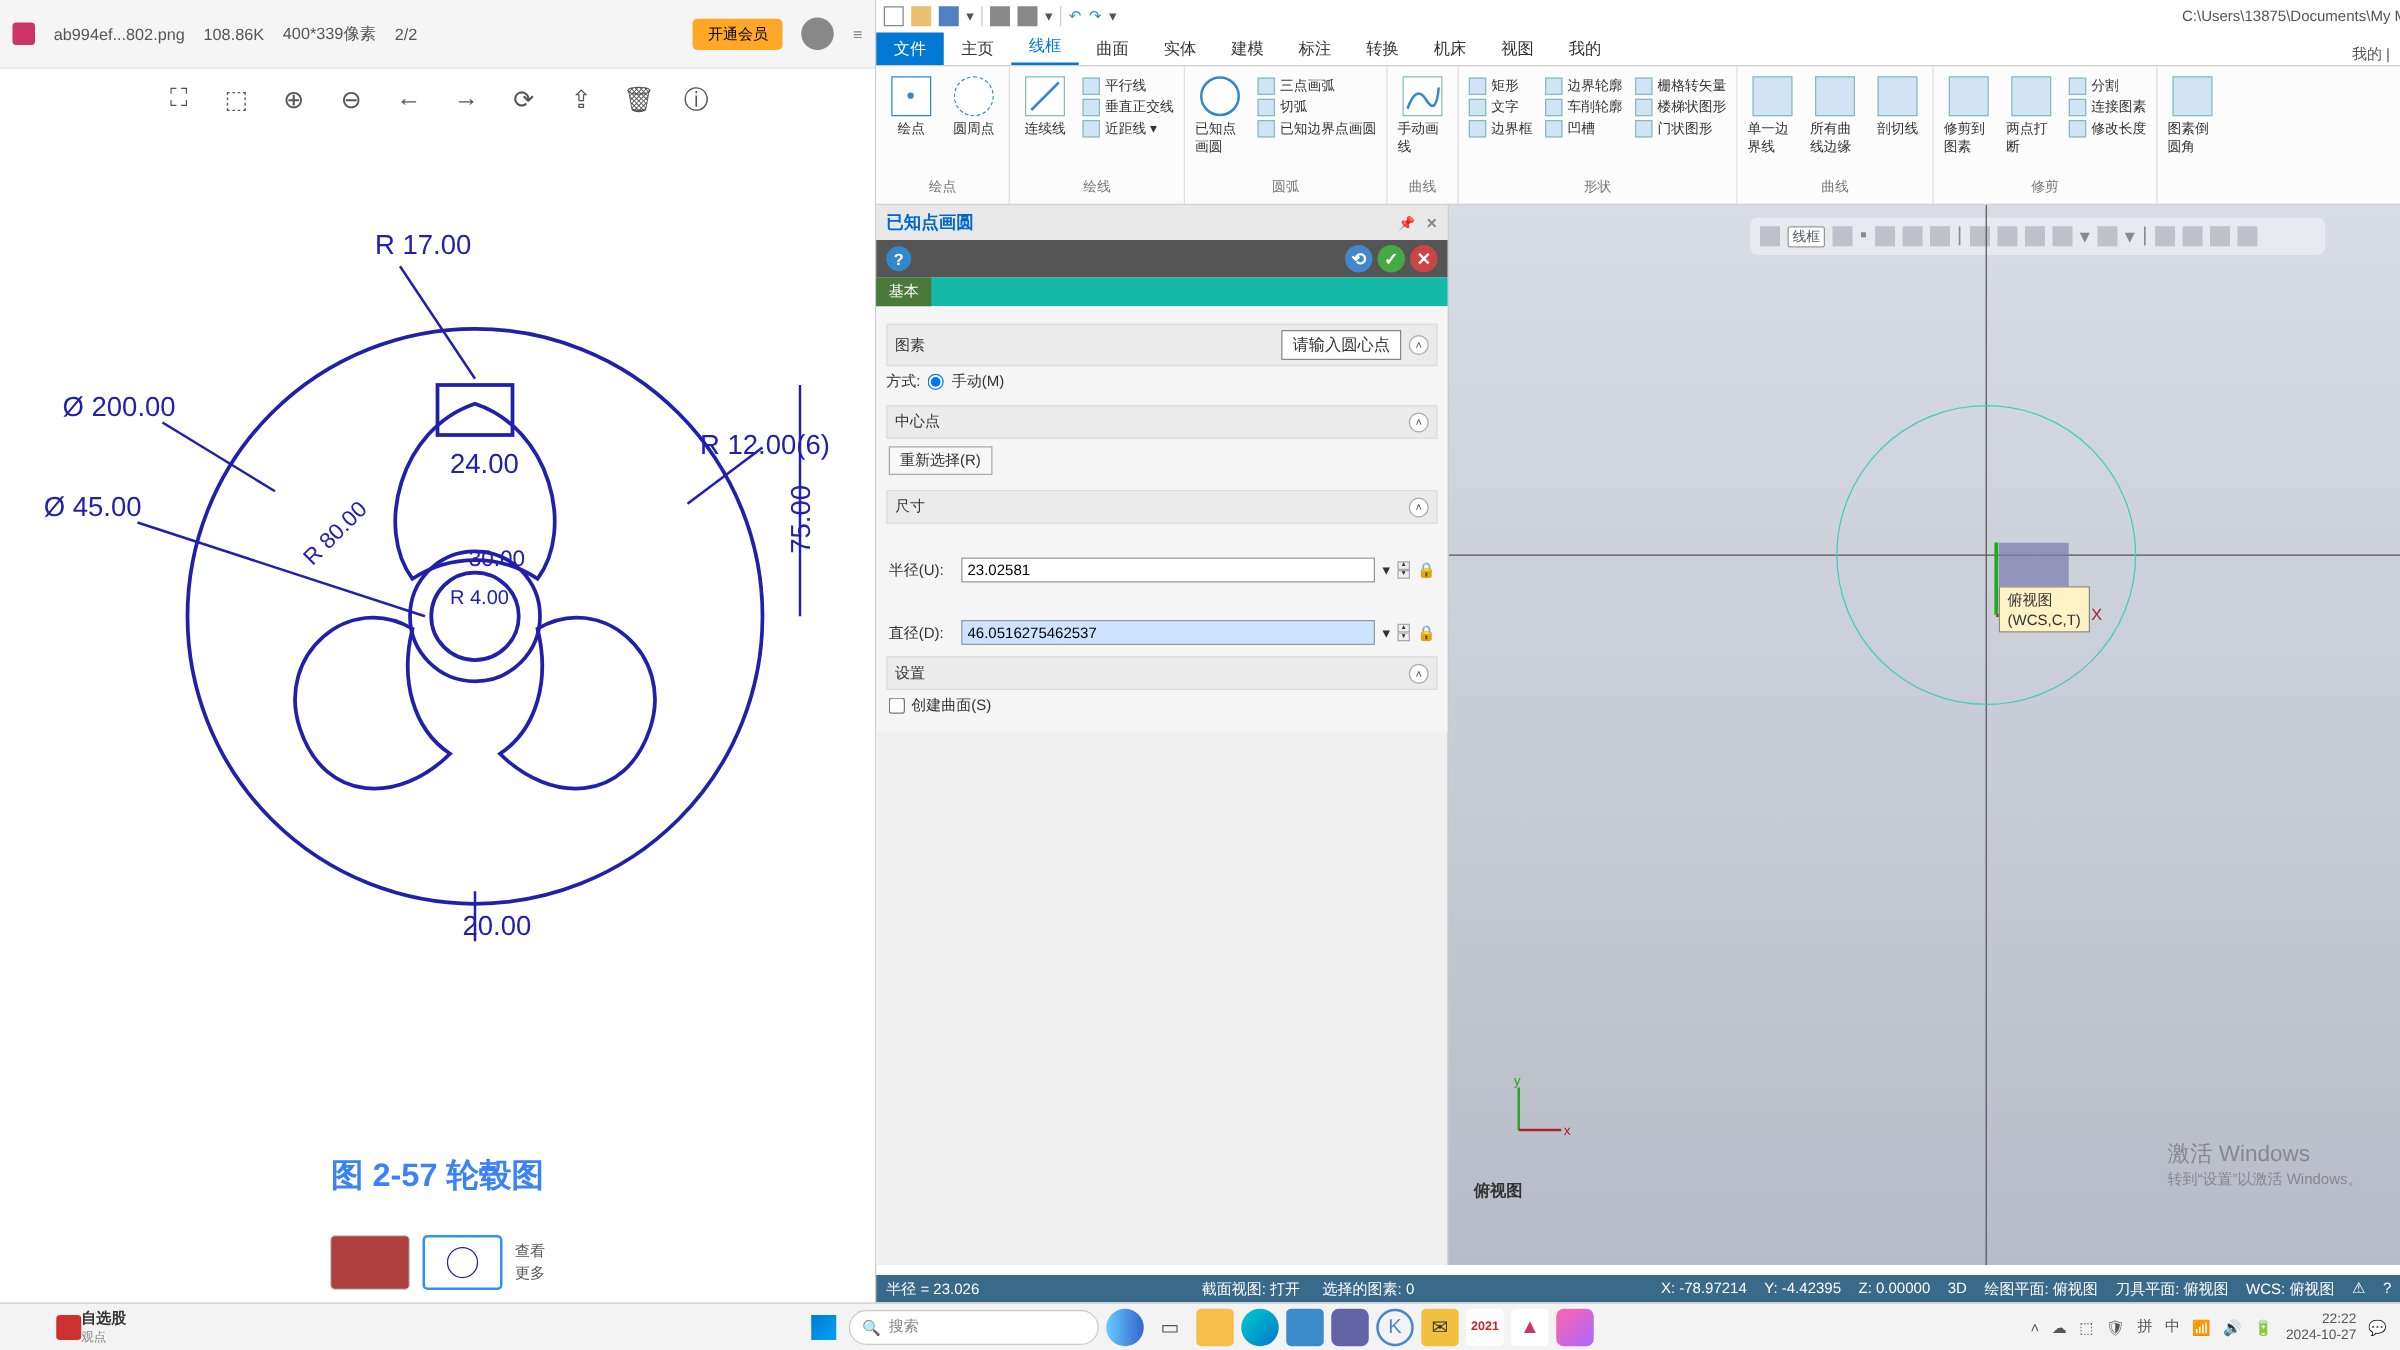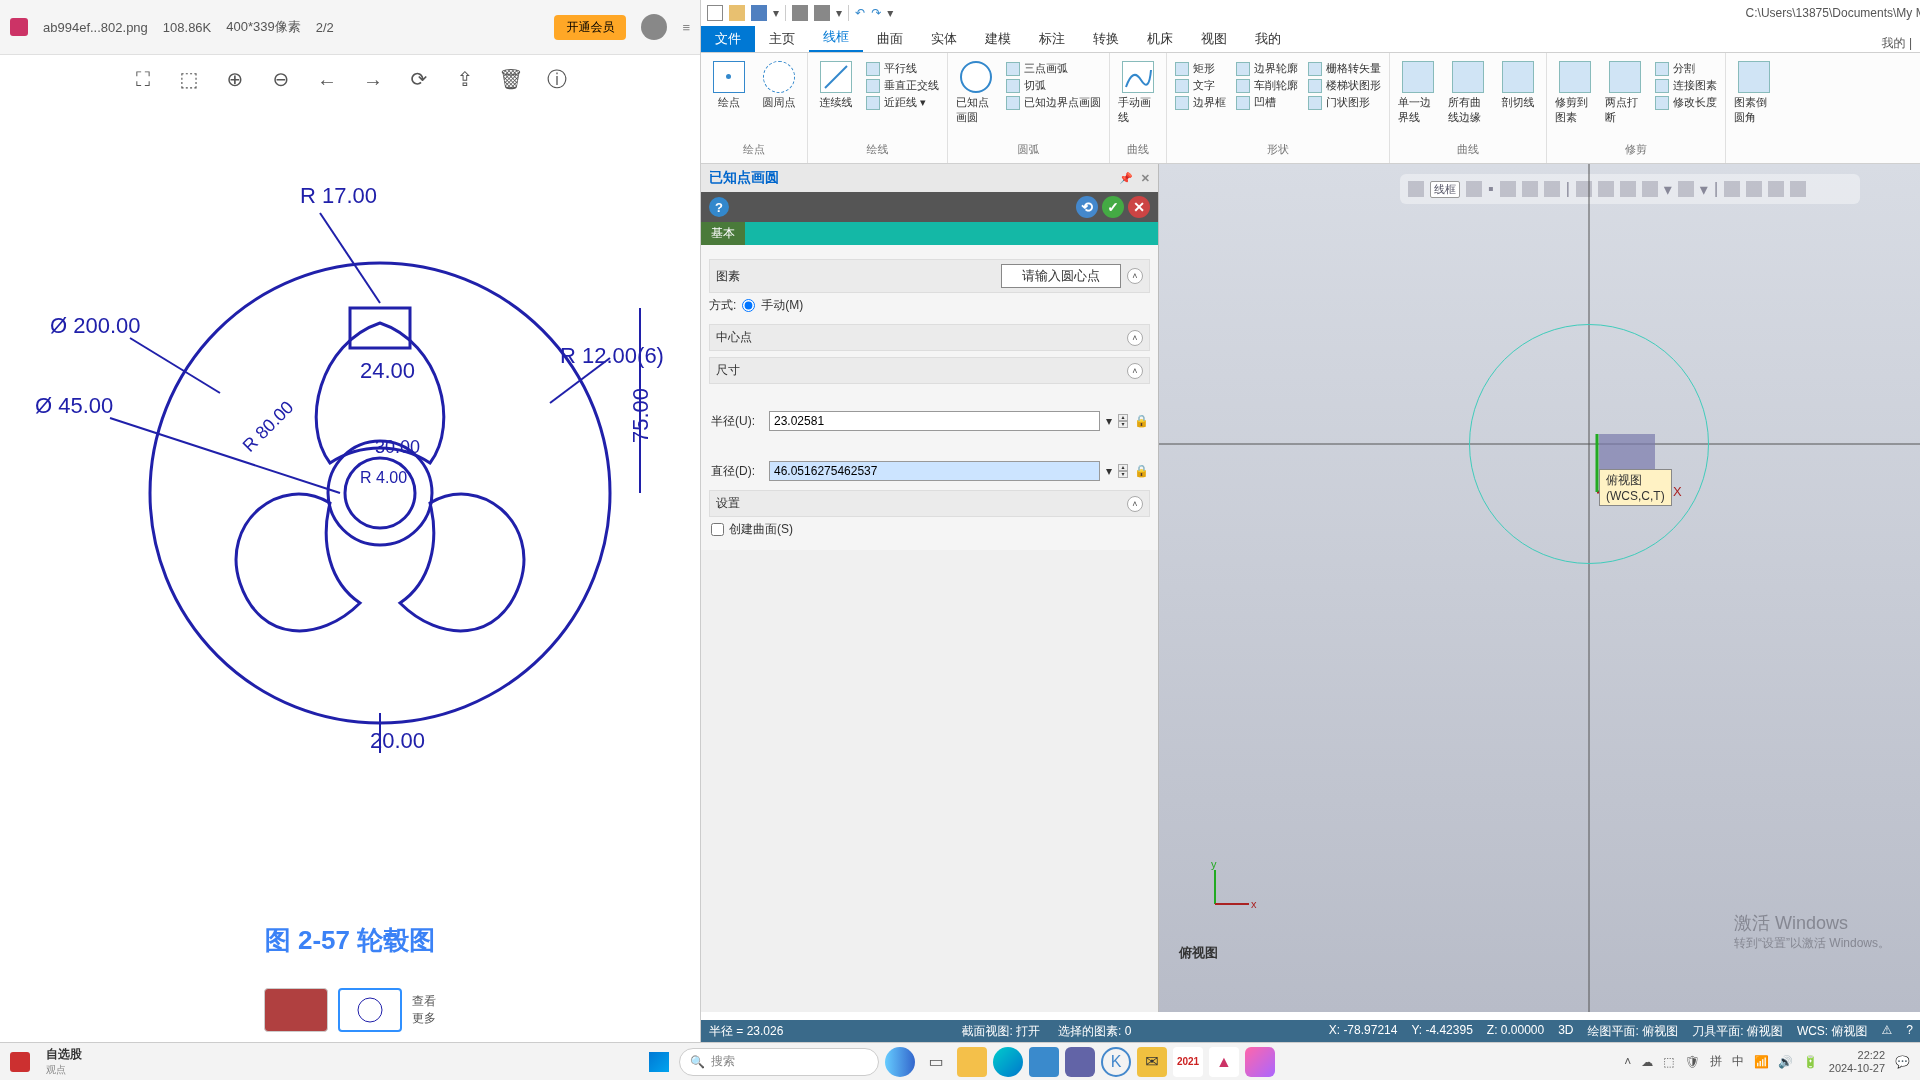--- a/index.html
+++ b/index.html
@@ -50,21 +50,21 @@
 .help-circle { width: 20px; height: 20px; border-radius: 50%; background: #3388cc; color: #fff; display: flex; align-items: center; justify-content: center; font-size: 13px; font-weight: bold; }
 .action-btns { display: flex; gap: 4px; }
 .action-circle { width: 22px; height: 22px; border-radius: 50%; display: flex; align-items: center; justify-content: center; font-size: 14px; color: #fff; font-weight: bold; }
 .ac-back { background: #4488cc; }
 .ac-ok { background: #44aa44; }
 .ac-cancel { background: #cc4444; }
 .prop-tab { background: #4a7a3a; color: #fff; font-size: 12px; padding: 3px 10px; display: inline-block; }
 .prop-body { padding: 8px; font-size: 12px; color: #333; background: #f5f5f5; }
 .section-hdr { background: #ebebeb; padding: 4px 6px; display: flex; justify-content: space-between; align-items: center; margin-top: 6px; font-size: 12px; color: #333; border: 1px solid #ddd; }
 .collapse-btn { width: 16px; height: 16px; border: 1px solid #aaa; border-radius: 50%; background: #fff; display: flex; align-items: center; justify-content: center; font-size: 9px; color: #555; }
-.prompt-box { border: 1px solid #888; background: #fff; padding: 2px 20px; font-size: 13px; color: #333; float: right; margin-left: auto; }
+.prompt-box { border: 1px solid #888; background: #fff; padding: 2px 8px; font-size: 13px; color: #333; float: right; margin-left: auto; }
 .radio-row { display: flex; align-items: center; gap: 4px; padding: 2px 0 2px 40px; font-size: 12px; }
 .radio-row input { margin: 0; }
 .field-row { display: flex; align-items: center; gap: 6px; padding: 3px 2px; margin-top: 24px; }
 .field-row label { width: 52px; font-size: 12px; }
 .field-row input[type=text] { flex: 1; border: 1px solid #999; padding: 2px 4px; font-size: 12px; background: #fff; }
 .field-row input.selected { background: #cce4ff; }
 .spinner { display: flex; flex-direction: column; }
 .spinner div { width: 10px; height: 7px; background: #eee; border: 1px solid #aaa; font-size: 6px; line-height: 5px; text-align: center; }
 .lock { width: 14px; height: 14px; color: #d4a040; }
 .btn-std { background: #f8f8f8; border: 1px solid #aaa; padding: 2px 8px; font-size: 12px; display: inline-block; }
@@ -83,21 +83,21 @@
 .circle-preview { position: absolute; left: 310px; top: 160px; width: 240px; height: 240px; border: 1px solid #40ccbb; border-radius: 50%; }
 .coord-label { position: absolute; left: 440px; top: 305px; background: #fff2c4; border: 1px solid #888; padding: 2px 6px; font-size: 12px; color: #333; }
 
 
 .status-bar { position: absolute; left: 0; bottom: 0; width: 1220px; height: 22px; background: #3a6a8a; color: #fff; font-size: 12px; display: flex; align-items: center; padding: 0 8px; gap: 18px; }
 .status-bar .sb-item { white-space: nowrap; }
 .sb-right { margin-left: auto; display: flex; gap: 14px; }
 
 
 .taskbar { position: absolute; left: 0; bottom: 0; width: 1920px; height: 38px; background: #f3f3f3; border-top: 1px solid #ccc; display: flex; align-items: center; padding: 0 10px; font-size: 12px; color: #333; }
-.left-tray { display: flex; align-items: center; gap: 16px; }
+.left-tray { display: flex; align-items: center; gap: 0; margin-left: 35px; }
 .center-icons { position: absolute; left: 50%; transform: translateX(-50%); display: flex; gap: 6px; align-items: center; }
 .win-btn { width: 28px; height: 28px; display: flex; align-items: center; justify-content: center; }
 .win-logo { width: 20px; height: 20px; background: linear-gradient(135deg,#0078d4,#00a4ef); }
 .search-box { width: 200px; height: 28px; background: #fff; border: 1px solid #ccc; border-radius: 14px; display: flex; align-items: center; padding: 0 10px; gap: 6px; color: #888; }
 .tb-app { width: 30px; height: 30px; border-radius: 4px; display: flex; align-items: center; justify-content: center; font-size: 16px; }
 .sys-tray { margin-left: auto; display: flex; align-items: center; gap: 10px; color: #555; }
 .clock { text-align: right; font-size: 11px; line-height: 13px; }
 .self-stock { display: flex; align-items: center; gap: 4px; }
 </style>
 </head>
@@ -416,20 +416,23 @@
         <div style="display:flex;align-items:center;gap:6px;font-size:12px;">
           <span>方式:</span>
           <input type="radio" checked="" style="">
           <span>手动(M)</span>
         </div>
       </div>
 
       <div class="section-hdr">
         <span>中心点</span>
         <span class="collapse-btn">˄</span>
+      </div>
+      <div style="padding:6px 2px;">
+        <span class="btn-std">重新选择(R)</span>
       </div>
 
       <div class="section-hdr">
         <span>尺寸</span>
         <span class="collapse-btn">˄</span>
       </div>
       <div class="field-row">
         <label>半径(U):</label>
         <input type="text" value="23.02581" style="">
         <span>▾</span>

